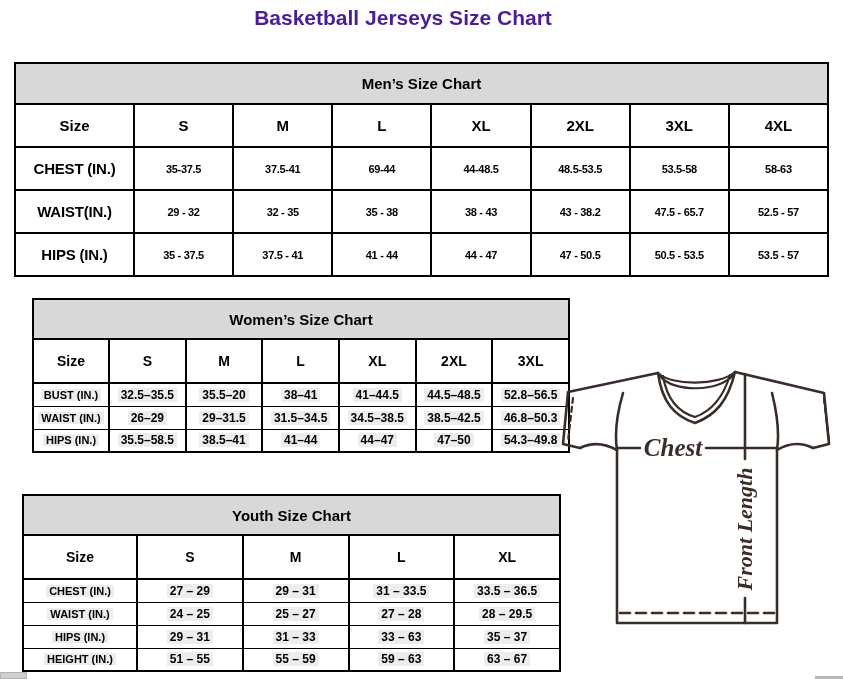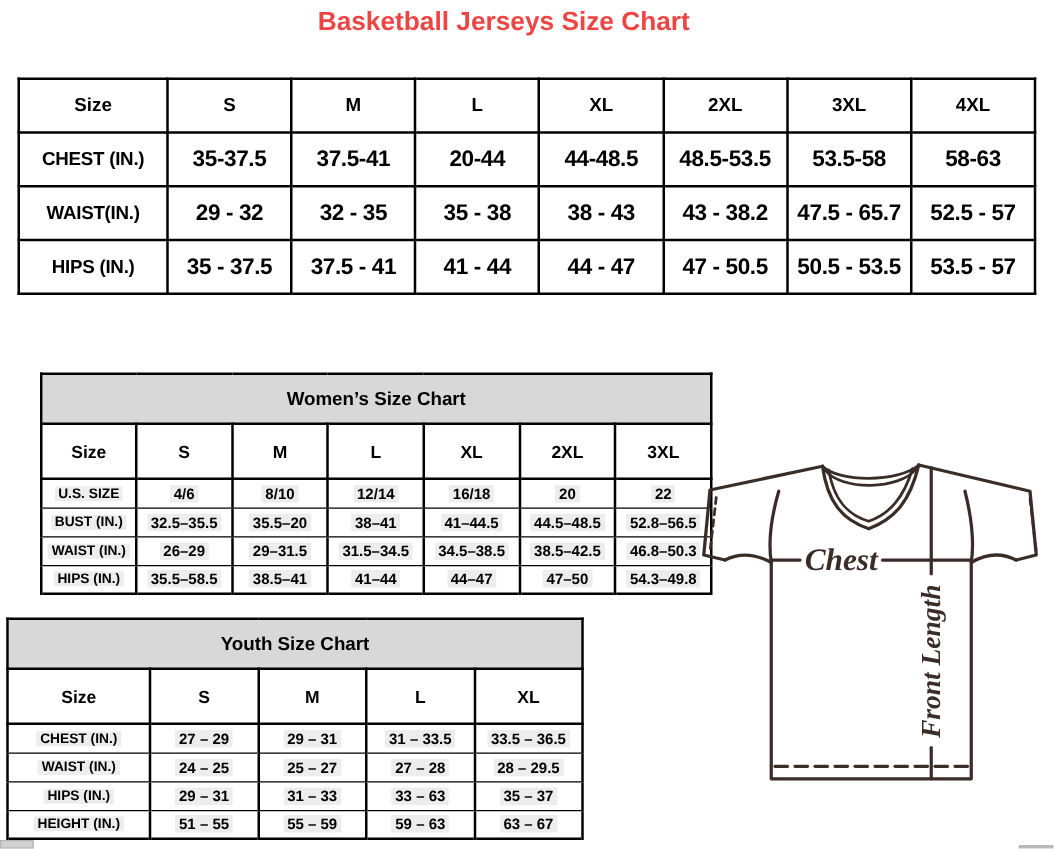--- a/index.html
+++ b/index.html
@@ -2,43 +2,43 @@
 <html style="--jersey: #3a2d28; --header-bg: #d8d8d8; --hl: #ededed;"><head>
 <meta charset="utf-8">
 <style>
   html,body { margin:0; padding:0; background:#fff; }
   .screen {
     position:relative; width:843px; height:679px; background:#fff; overflow:hidden;
     font-family:"Liberation Sans", sans-serif; color:#000;
   }
   .page-title {
     position:absolute; left:0; top:6px; width:806px; text-align:center;
-    font-size:21px; font-weight:bold; letter-spacing:0px; color:#ef4444;
+    font-size:21px; font-weight:bold; letter-spacing:0px; color:#4c1d95;
     font-family:"Liberation Sans", sans-serif;
   }
   table.sizetable {
     position:absolute; border-collapse:collapse; table-layout:fixed;
     border:2px solid #000; background:#fff;
   }
   table.sizetable th, table.sizetable td {
     border:2px solid #000; text-align:center; vertical-align:middle;
     padding:0; font-weight:bold; color:#000; overflow:hidden; white-space:nowrap;
   }
   td.tabletitle { background:var(--header-bg,#d8d8d8); font-size:15px; }
   
   #mens { left:14px; top:62px; width:815px; }
   #mens tr.title-row { height:41px; }
   #mens tr.head-row  { height:43px; }
   #mens tr.data-row  { height:43px; }
   #mens th.colhead   { font-size:15px; }
   #mens td.rowlabel  { font-size:15px; letter-spacing:-0.2px; }
-  #mens td.val       { font-size:18px; letter-spacing:-0.3px; }
+  #mens td.val       { font-size:11px; letter-spacing:-0.3px; }
   
   #womens { left:32px; top:298px; width:538px; }
-  #youth  { left:5px; top:494px; width:462px;padding-left:40px; }
+  #youth  { left:22px; top:494px; width:539px;padding-left:40px; }
   #womens tr.title-row, #youth tr.title-row { height:40px; }
   #womens tr.head-row,  #youth tr.head-row  { height:44px; }
   #womens tr.data-row,  #youth tr.data-row  { height:23px; }
   #womens th.colhead, #youth th.colhead { font-size:14px; }
   #womens tr.data-row td, #youth tr.data-row td {
     border-top-width:1px; border-bottom-width:1px;
   }
   #womens td.rowlabel, #youth td.rowlabel { font-size:11px; }
   #womens td.val, #youth td.val { font-size:12px; }
   .hl { background:var(--hl,#ededed); padding:0 3px; }
@@ -68,35 +68,38 @@
         <col style="width: 119px;">
         <col>
         <col>
         <col>
         <col>
         <col>
         <col>
         <col>
       </colgroup>
       <tbody>
+        <tr class="title-row">
+          <td colspan="8" class="tabletitle">Men’s Size Chart</td>
+        </tr>
         <tr class="head-row">
           <th class="colhead">Size</th>
           <th class="colhead">S</th>
           <th class="colhead">M</th>
           <th class="colhead">L</th>
           <th class="colhead">XL</th>
           <th class="colhead">2XL</th>
           <th class="colhead">3XL</th>
           <th class="colhead">4XL</th>
         </tr>
         <tr class="data-row">
           <td class="rowlabel">CHEST (IN.)</td>
           <td class="val">35-37.5</td>
           <td class="val">37.5-41</td>
-          <td class="val">20-44</td>
+          <td class="val">69-44</td>
           <td class="val">44-48.5</td>
           <td class="val">48.5-53.5</td>
           <td class="val">53.5-58</td>
           <td class="val">58-63</td>
         </tr>
         <tr class="data-row">
           <td class="rowlabel">WAIST(IN.)</td>
           <td class="val">29 - 32</td>
           <td class="val">32 - 35</td>
           <td class="val">35 - 38</td>
@@ -135,29 +138,20 @@
         <tr class="head-row">
           <th class="colhead">Size</th>
           <th class="colhead">S</th>
           <th class="colhead">M</th>
           <th class="colhead">L</th>
           <th class="colhead">XL</th>
           <th class="colhead">2XL</th>
           <th class="colhead">3XL</th>
         </tr>
         <tr class="data-row">
-          <td class="rowlabel"><span class="hl">U.S. SIZE</span></td>
-          <td class="val"><span class="hl">4/6</span></td>
-          <td class="val"><span class="hl">8/10</span></td>
-          <td class="val"><span class="hl">12/14</span></td>
-          <td class="val"><span class="hl">16/18</span></td>
-          <td class="val"><span class="hl">20</span></td>
-          <td class="val"><span class="hl">22</span></td>
-        </tr>
-        <tr class="data-row">
           <td class="rowlabel"><span class="hl">BUST (IN.)</span></td>
           <td class="val"><span class="hl">32.5–35.5</span></td>
           <td class="val"><span class="hl">35.5–20</span></td>
           <td class="val"><span class="hl">38–41</span></td>
           <td class="val"><span class="hl">41–44.5</span></td>
           <td class="val"><span class="hl">44.5–48.5</span></td>
           <td class="val"><span class="hl">52.8–56.5</span></td>
         </tr>
         <tr class="data-row">
           <td class="rowlabel"><span class="hl">WAIST (IN.)</span></td>

